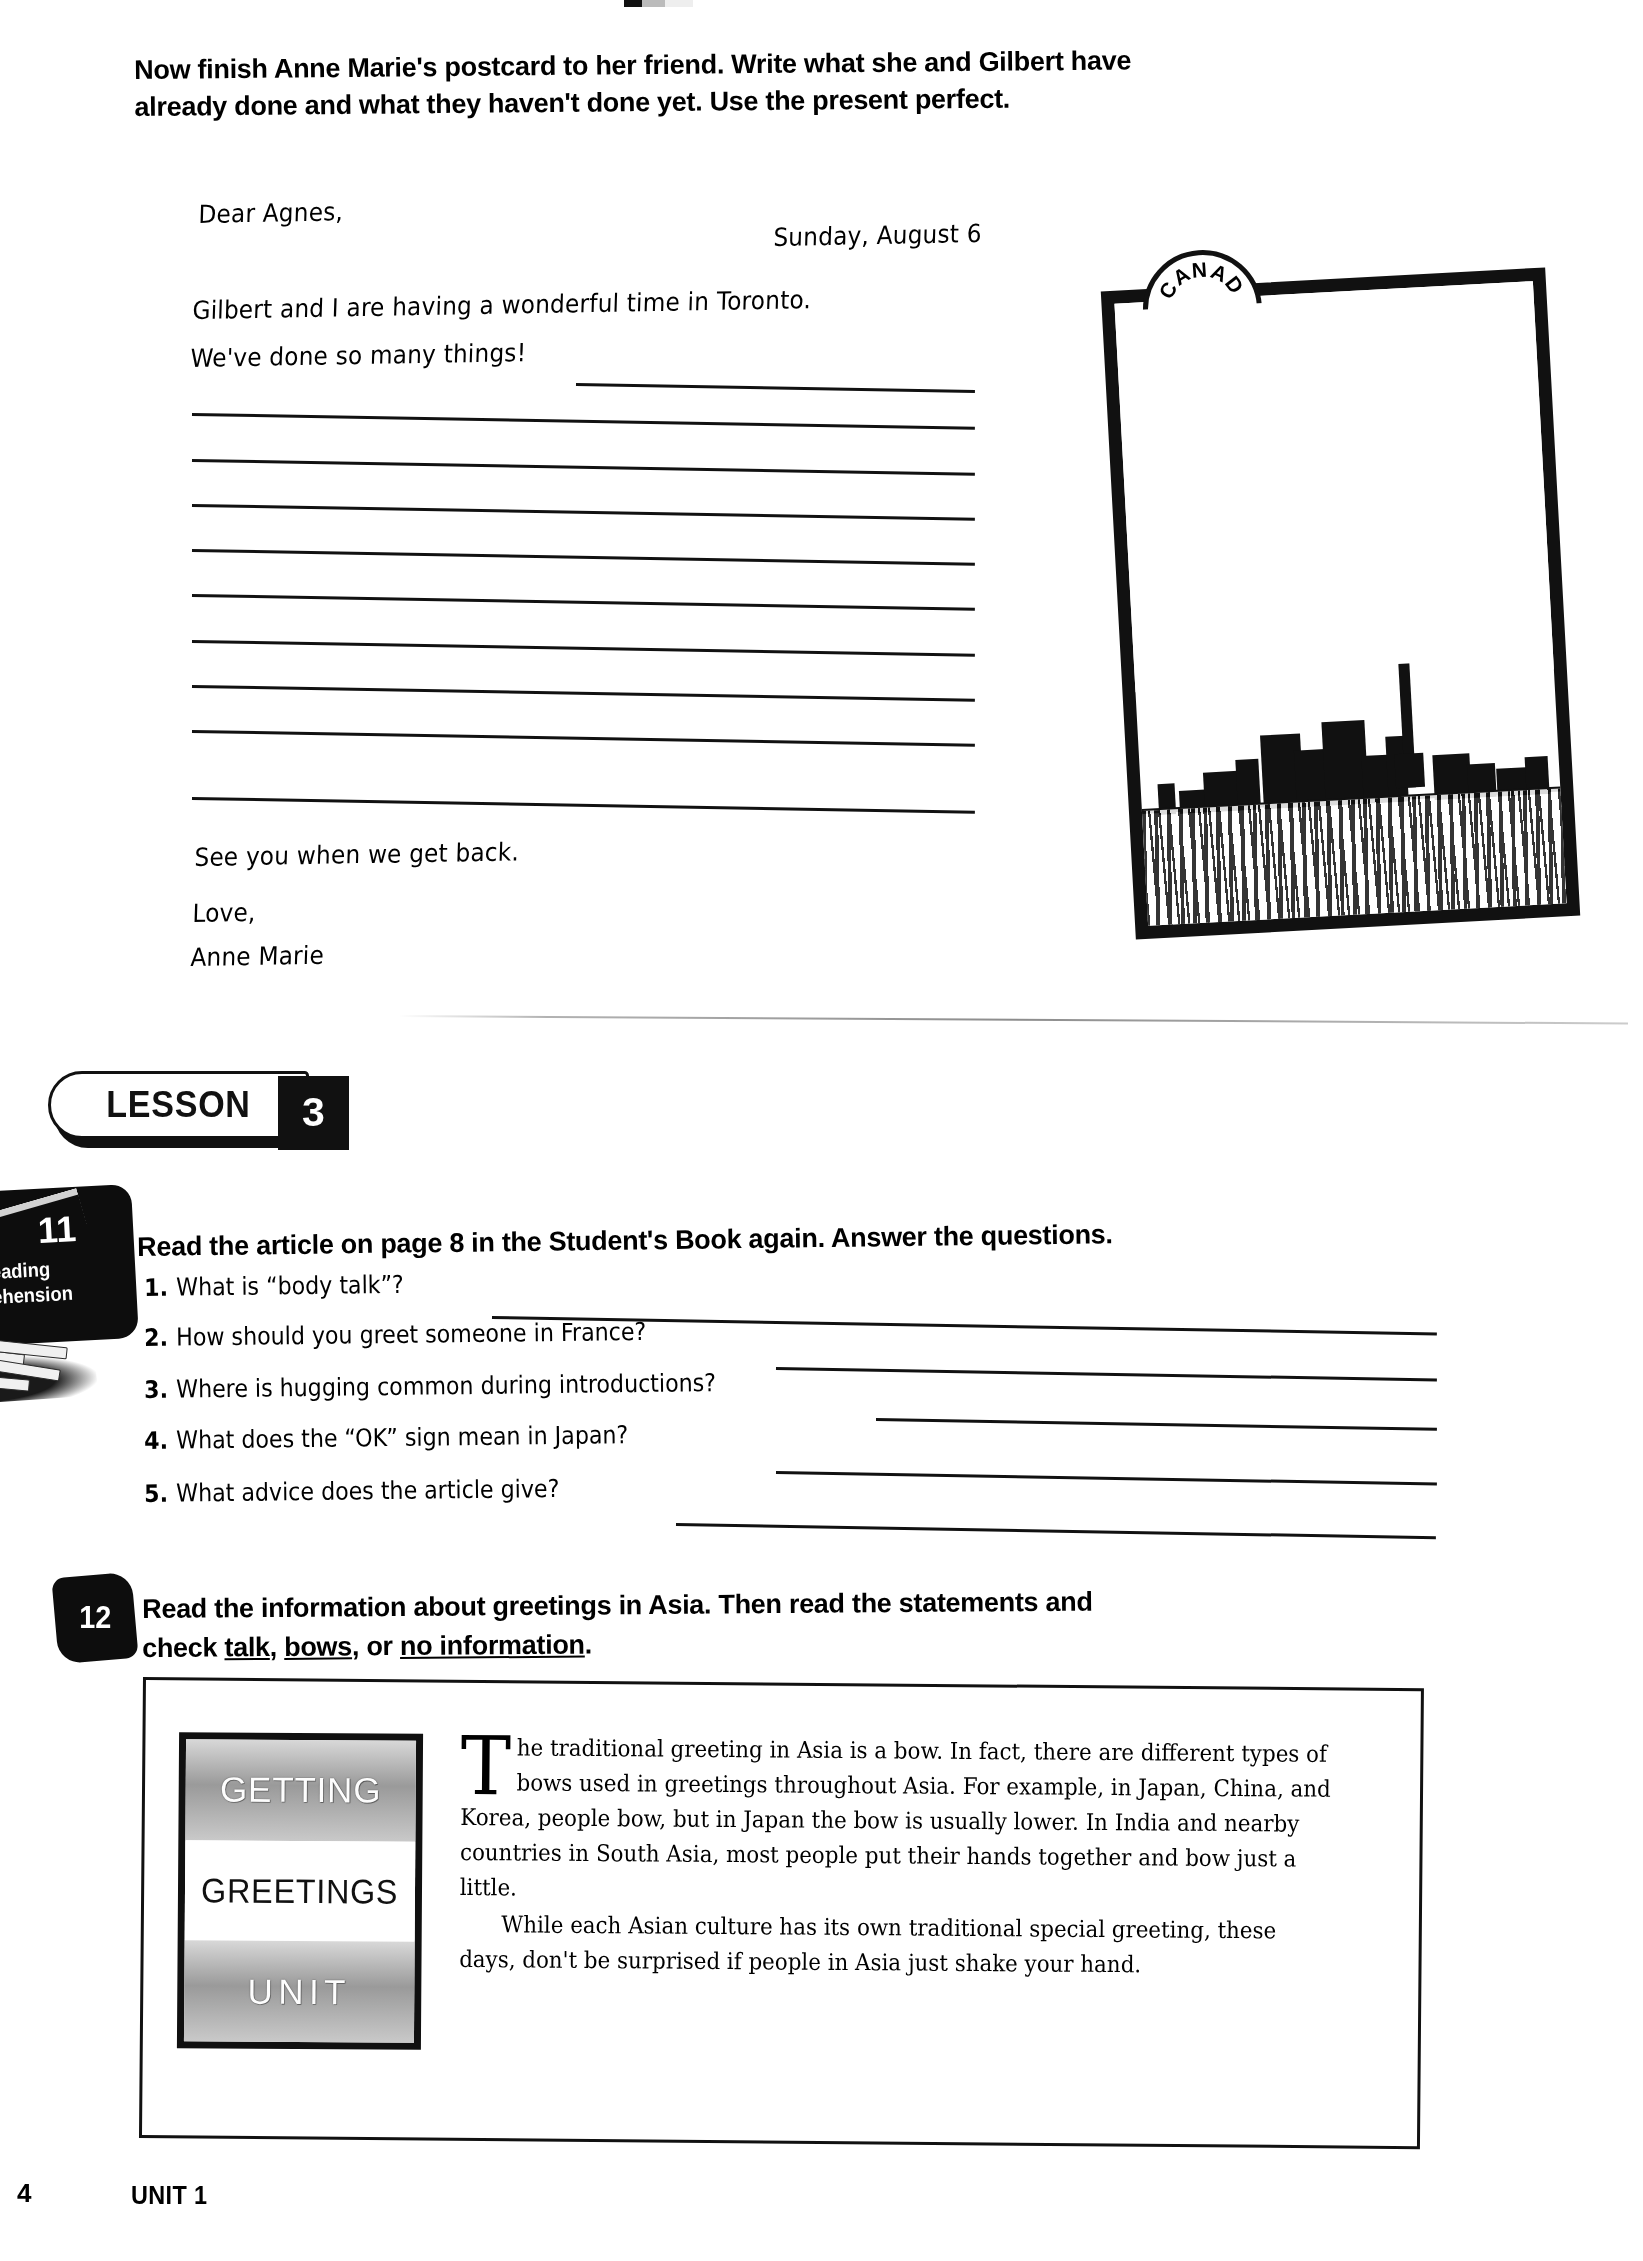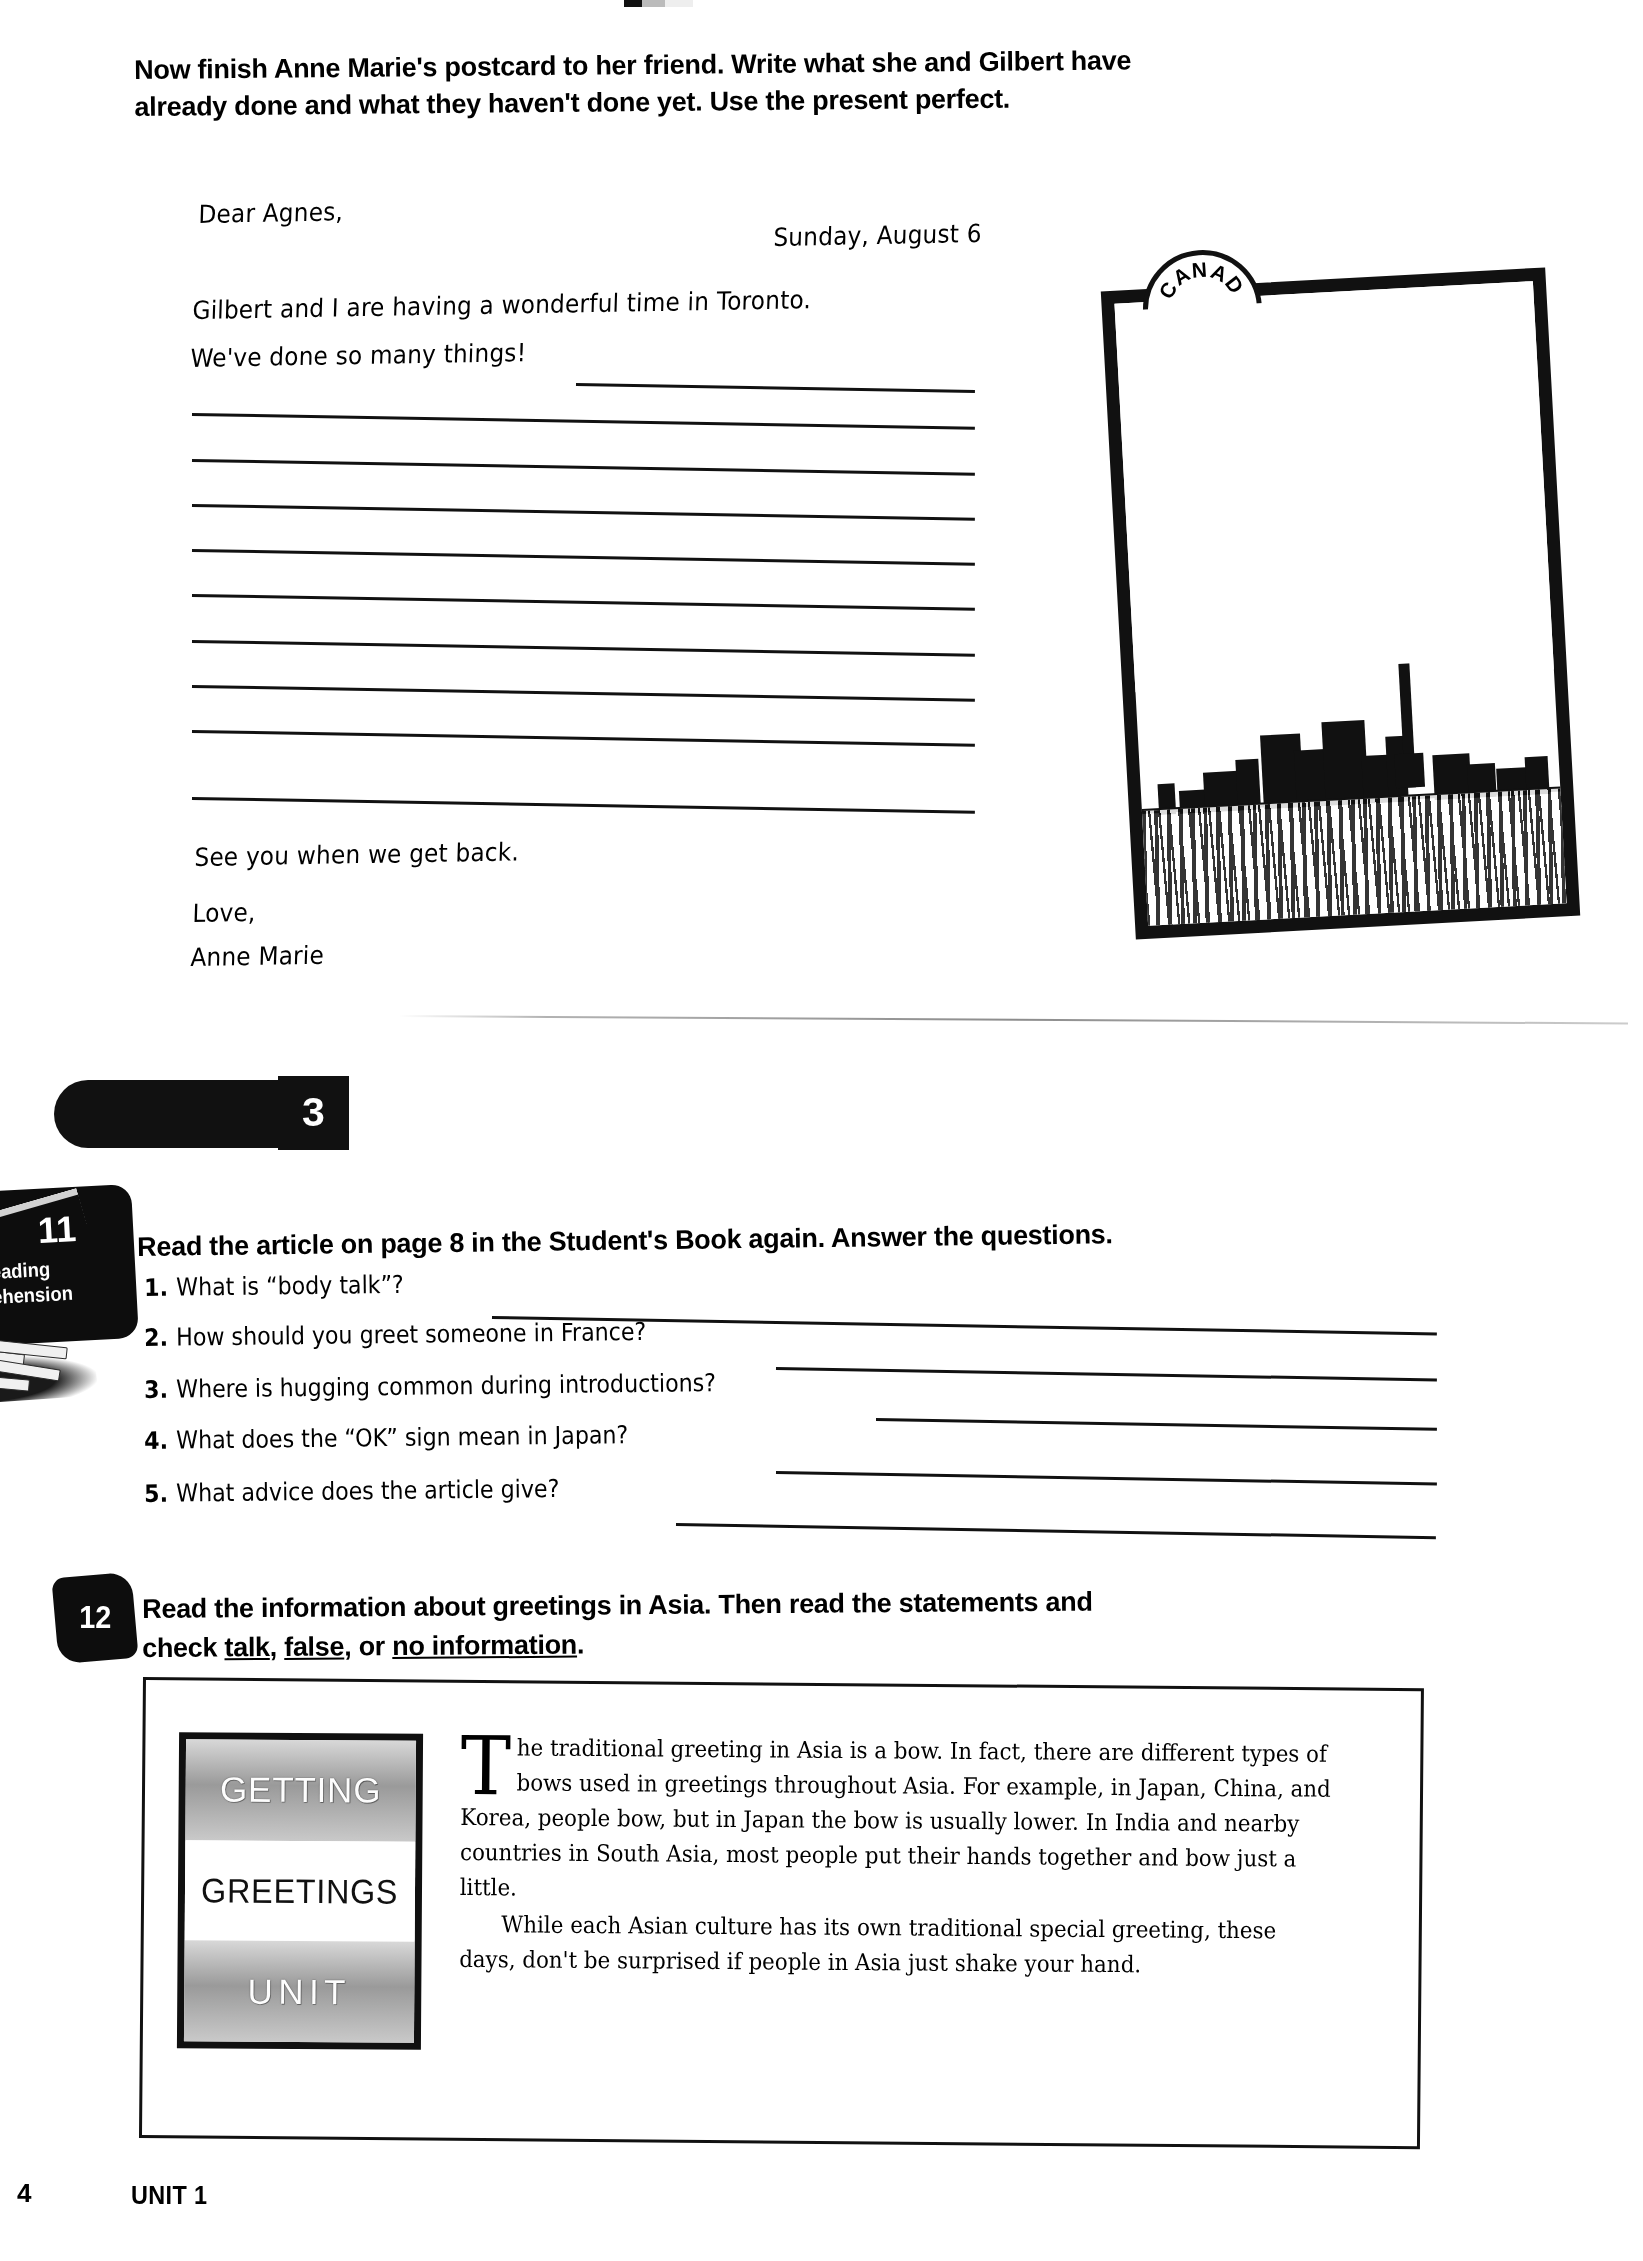--- a/index.html
+++ b/index.html
@@ -320,20 +320,23 @@
 <div class="abs hand" style="left:194px;top:843px;transform:rotate(-1.0deg) scaleX(.93) skewX(-3deg);">See you when we get back.</div>
 
 <div class="abs hand" style="left:192px;top:899px;transform:rotate(-1.0deg) scaleX(.93) skewX(-3deg);">Love,</div>
 
 <div class="abs hand" style="left:190px;top:943px;transform:rotate(-1.0deg) scaleX(.93) skewX(-3deg);">Anne Marie</div>
 
 <div id="section-divider"></div>
 
 <div id="lesson-tab">
   <div class="tab-shadow"></div>
+  <div class="tab-body">
+    <span>LESSON</span>
+  </div>
   <div class="lesson-num">
     <span>3</span>
   </div>
 </div>
 
 <div id="ex11-badge">
   <div class="card"></div>
   <div class="swoosh"></div>
   <div class="num">11</div>
   <div class="label" style="white-space:pre-line;">extra reading
@@ -379,21 +382,21 @@
 </div>
 <div class="rule" style="left:676px;top:1523px;width:760px;transform:rotate(1.0deg);"></div>
 
 <div id="ex12-badge">
   <span>12</span>
 </div>
 
 <div class="abs headline skew-3" style="left:142px;top:1591px;width:1306px;">Read the information about greetings in Asia. Then read the statements and</div>
 
 <div class="abs headline skew-3" style="left:142px;top:1630px;width:1306px;white-space:nowrap;">
-  <span>check </span><u>talk</u>, <u>false</u>, or <u>no information</u>.
+  <span>check </span><u>talk</u>, <u>bows</u>, or <u>no information</u>.
 </div>
 
 <div id="article-box"></div>
 
 <div id="greetings-graphic">
   <div class="band gray">
     <span>GETTING</span>
   </div>
   <div class="band white">
     <span>GREETINGS</span>

